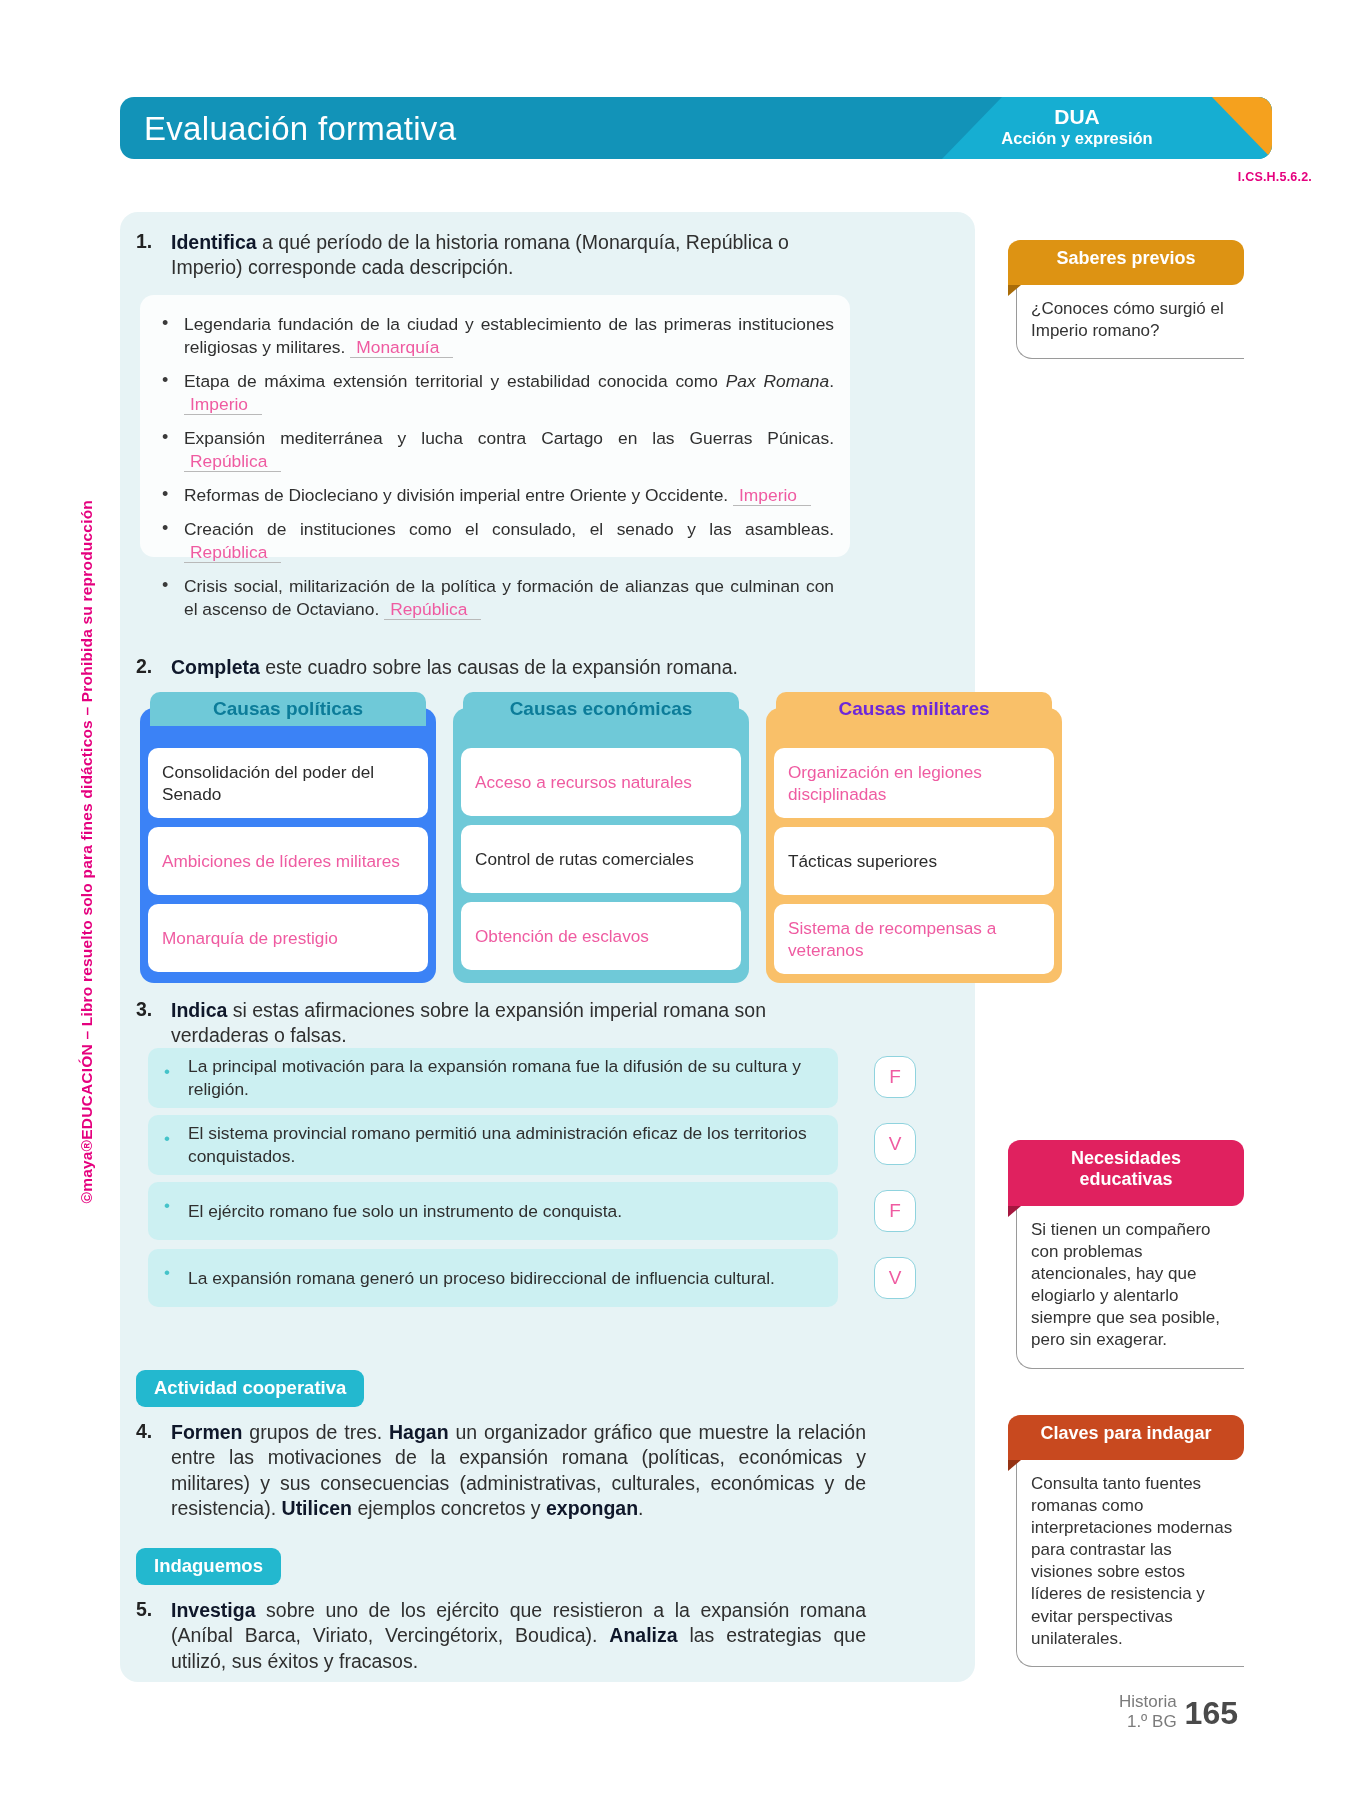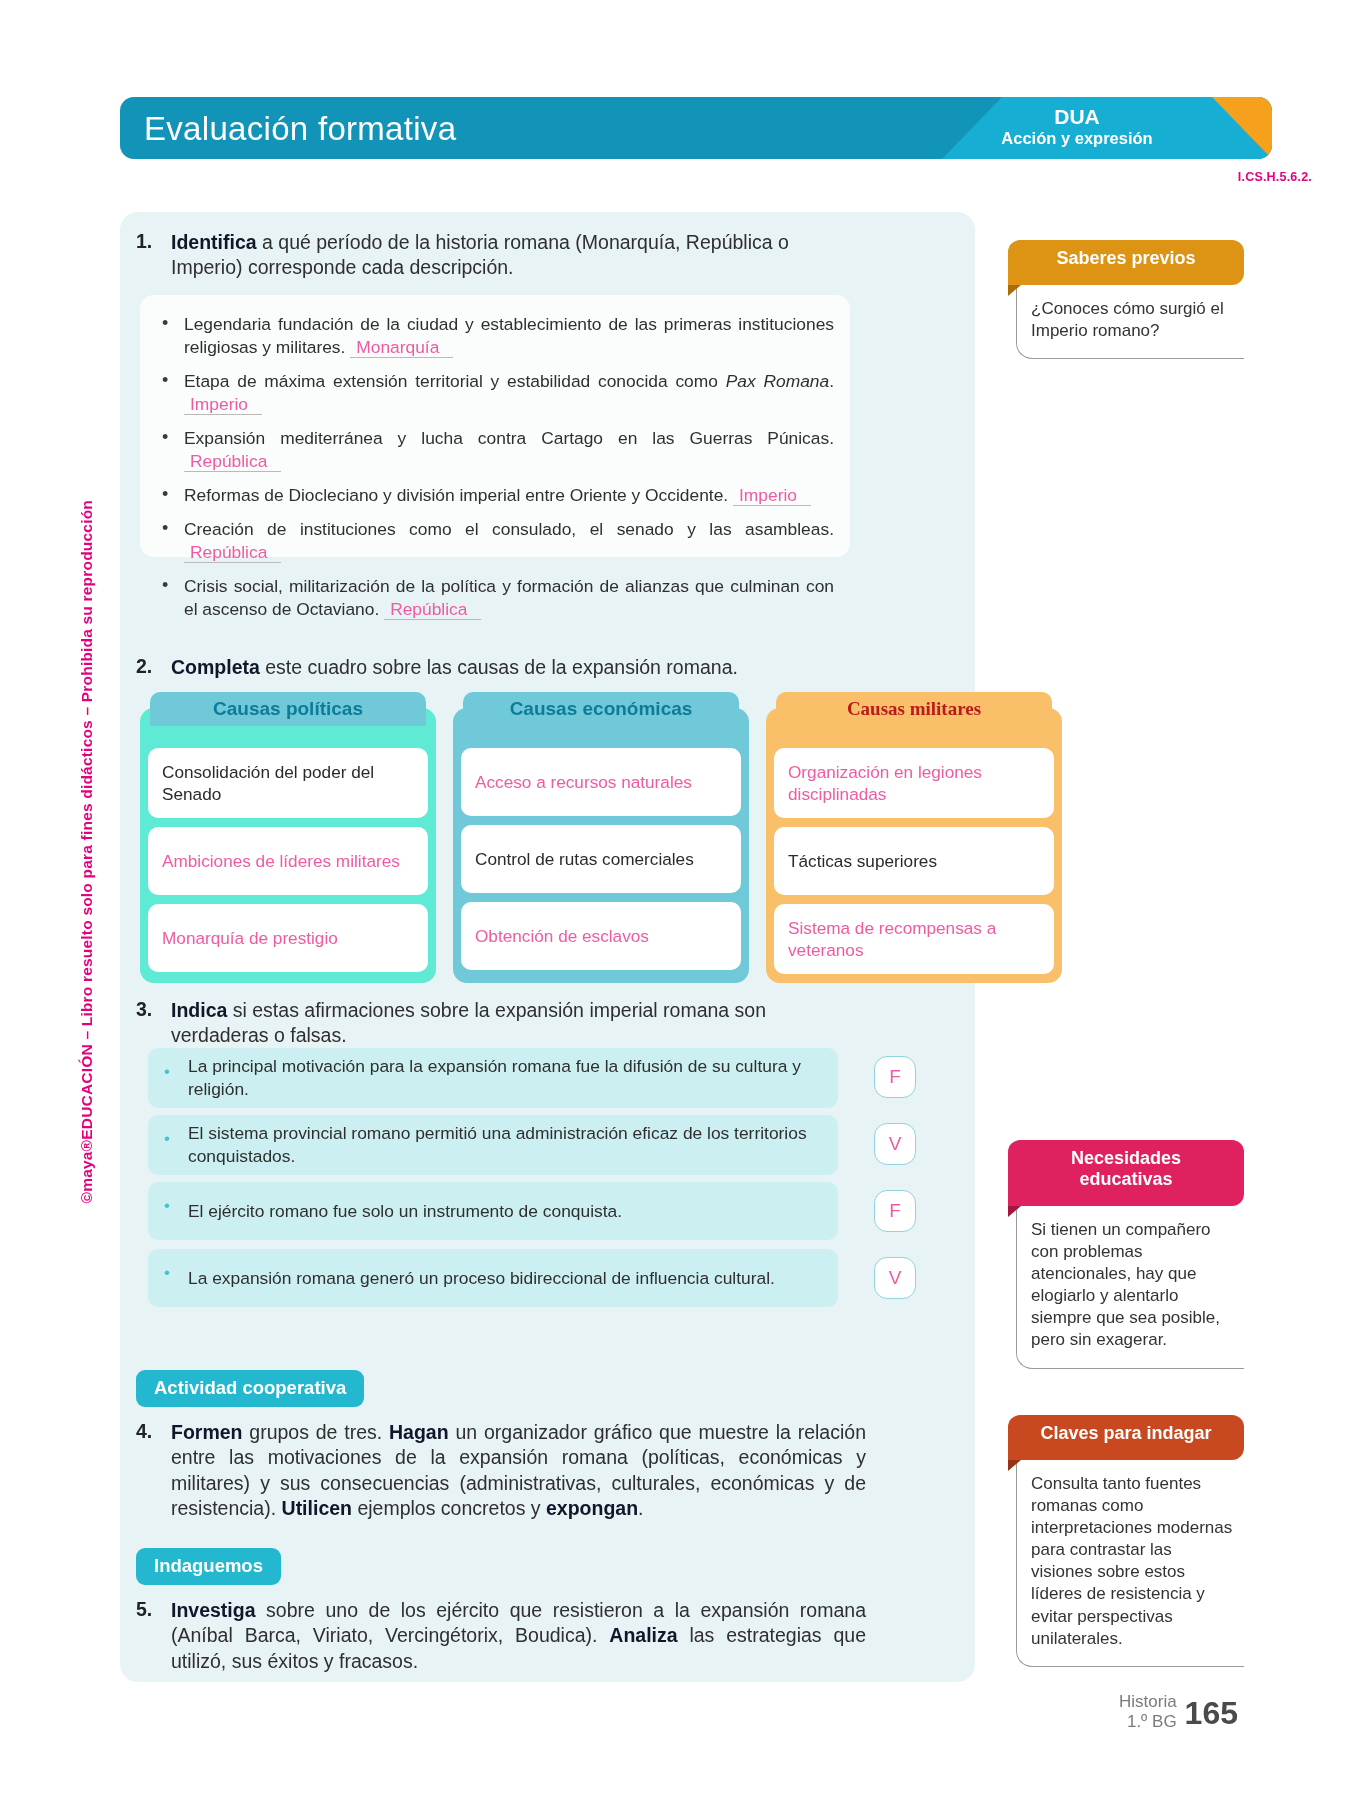--- a/index.html
+++ b/index.html
@@ -104,32 +104,32 @@
     border-bottom: 1.4px solid #b9b9b9;
     padding: 0 14px 1px 6px;
     display: inline-block;
     font-size: 17.4px;
     line-height: 1.05;
   }
 
   
   .causes { position: absolute; left: 140px; top: 708px; display: flex; gap: 17px; }
   .col { width: 296px; border-radius: 14px; padding: 40px 8px 9px 8px; position: relative; }
-  .col.teal  { background: #5eead4; }
+  .col.teal  { background: #3b82f6; }
   .col.teal2 { background: #6fc9d8; }
   .col.amber { background: #f9c069; }
   .col .tab {
     position: absolute; left: 10px; top: -16px;
     width: 276px; height: 34px;
     border-radius: 10px 10px 0 0;
     display: flex; align-items: center; justify-content: center;
     font-size: 19px; font-weight: bold;
   }
   .col.teal .tab, .col.teal2 .tab { background: #6fc9d8; color: #0c7c99; }
-  .col.amber .tab { background: #f9c069; color: #b91c1c; font-family: Liberation Serif, serif; }
+  .col.amber .tab { background: #f9c069; color: #6d28d9; }
   .cell {
     background: #ffffff;
     border-radius: 10px;
     margin-bottom: 9px;
     padding: 13px 14px;
     font-size: 17.2px;
     line-height: 1.28;
     min-height: 68px;
     display: flex; align-items: center;
   }

